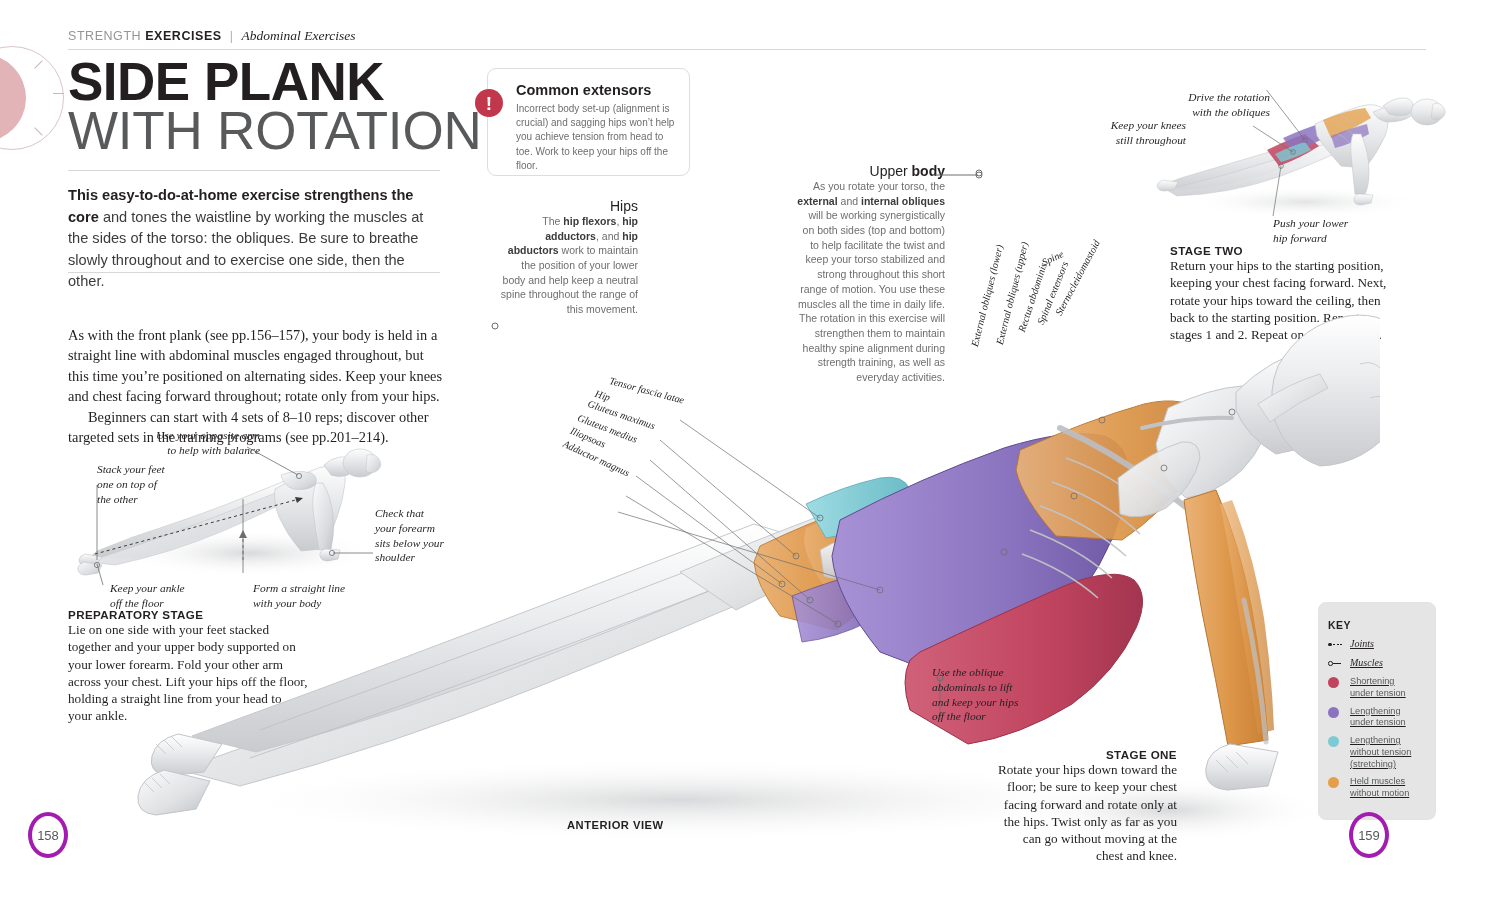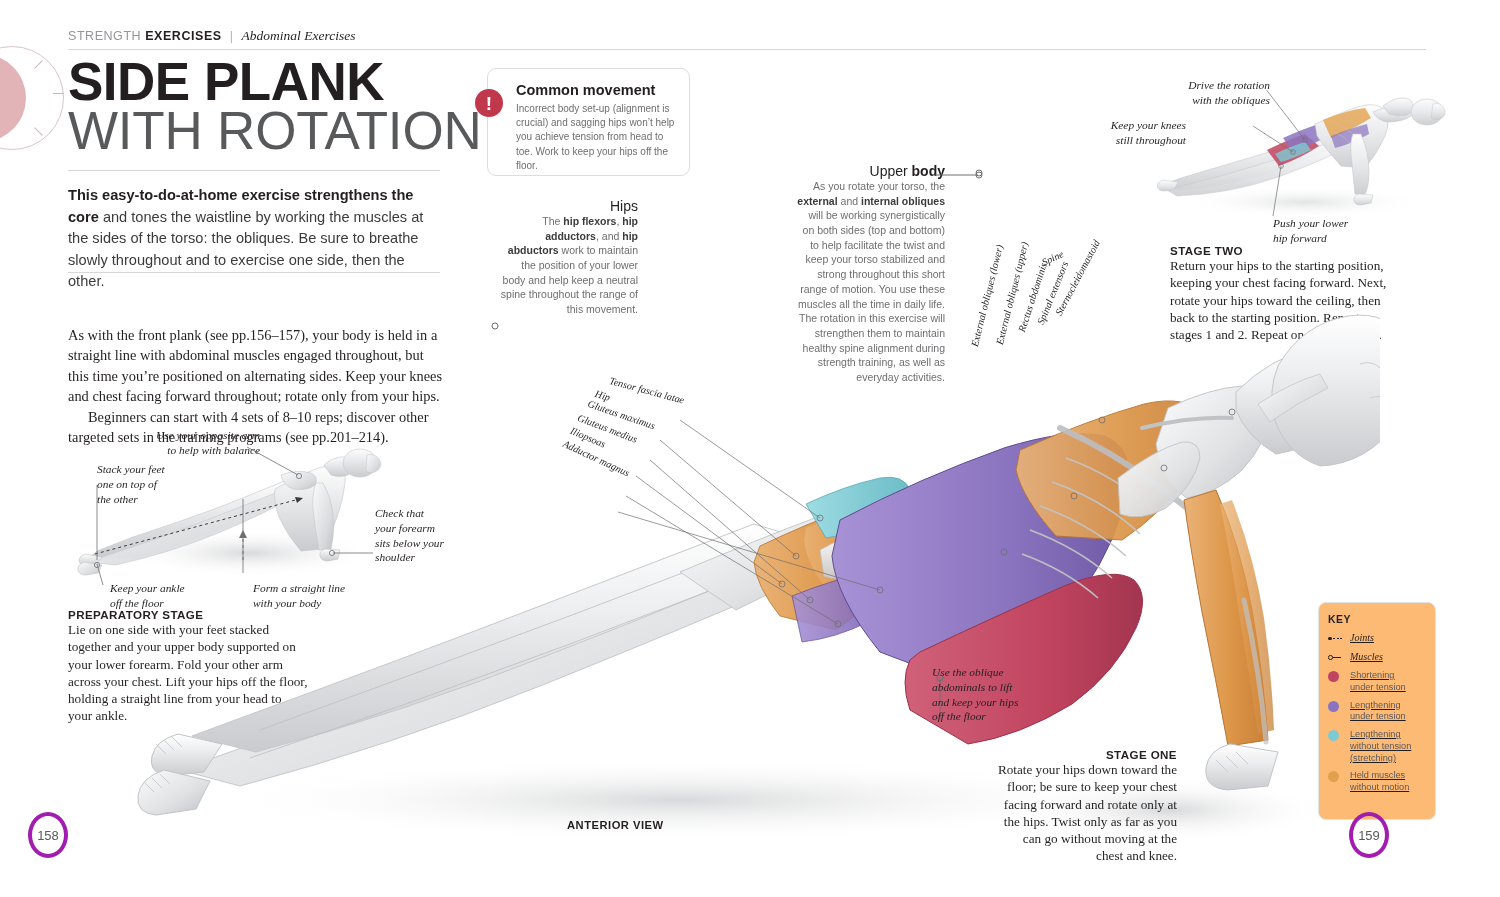--- a/index.html
+++ b/index.html
@@ -87,21 +87,21 @@
   
   .hand { position:absolute; font-family:"Liberation Serif", serif; font-style:italic;
           font-size:11.4px; line-height:1.3; color:#231f20; }
   .hand.r { text-align:right; }
 
   
   .fig { position:absolute; }
 
   
   .keybox { position:absolute; left:1318px; top:602px; width:118px; height:218px;
-            border:1px solid #e2e3e4; border-radius:8px; background:#fdba74; padding:10px 9px; }
+            border:1px solid #e2e3e4; border-radius:8px; background:#e5e5e5; padding:16px 9px; }
   .keybox .ktitle { font-size:10.5px; font-weight:bold; letter-spacing:.5px; color:#231f20; margin-bottom:7px; }
   .krow { display:flex; align-items:flex-start; margin-bottom:6px;text-decoration:underline; }
   .krow .sym { width:22px; flex:0 0 22px; display:flex; align-items:center; height:13px; }
   .krow .kl { font-size:9.2px; line-height:1.28; color:#58595b; }
   .krow .kl.ital { font-family:"Liberation Serif", serif; font-style:italic; font-size:10px; color:#231f20; }
   .dot { width:11px; height:11px; border-radius:50%; display:block; }
   .sym-joint { display:flex; align-items:center; gap:1.5px; }
   .sym-joint .d { width:3.5px; height:3.5px; border-radius:50%; background:#231f20; }
   .sym-joint .ds { width:2px; height:1px; background:#231f20; }
   .sym-muscle { display:flex; align-items:center; }
@@ -152,21 +152,21 @@
   </div>
   <div class="rule-under-intro"></div>
 
   <div class="bp-body">
     <p>As with the front plank (see pp.156–157), your body is held in a straight line with abdominal muscles engaged throughout, but this time you’re positioned on alternating sides. Keep your knees and chest facing forward throughout; rotate only from your hips.</p>
     <p>Beginners can start with 4 sets of 8–10 reps; discover other targeted sets in the training programs (see pp.201–214).</p>
   </div>
 
   <div class="callout">
     <div class="badge">!</div>
-    <div class="ctitle">Common movement</div>
+    <div class="ctitle">Common extensors</div>
     <div class="cbody">Incorrect body set-up (alignment is crucial) and sagging hips won’t help you achieve tension from head to toe. Work to keep your hips off the floor.</div>
   </div>
 
   <div class="hips">
     <div class="blk-head">Hips</div>
     <div class="blk-body">
       <span>The </span><b>hip flexors</b><span>, </span><b>hip adductors</b><span>, and </span><b>hip abductors</b><span> work to maintain the position of your lower body and help keep a neutral spine throughout the range of this movement.</span>
     </div>
   </div>
 
@@ -312,21 +312,21 @@
     <path d="M204 104 q-6 2 -5 7 q1 4 7 4 l10 -2 l2 -8 z" fill="url(#b2G)" stroke="#c2c4c7" stroke-width=".5"></path>
 
     <line x1="150" y1="50" x2="110" y2="-2" stroke="#6d6e70" stroke-width=".7"></line>
     <line x1="138" y1="62" x2="98" y2="36" stroke="#6d6e70" stroke-width=".7"></line>
     <line x1="126" y1="76" x2="118" y2="126" stroke="#6d6e70" stroke-width=".7"></line>
     <circle cx="150" cy="50" r="2.4" fill="none" stroke="#6d6e70" stroke-width=".7"></circle>
     <circle cx="138" cy="62" r="2.4" fill="none" stroke="#6d6e70" stroke-width=".7"></circle>
     <circle cx="126" cy="76" r="2.4" fill="none" stroke="#6d6e70" stroke-width=".7"></circle>
   </svg>
 
-  <div class="hand r" style="left:1160px; top:78px; width:110px;">
+  <div class="hand r" style="left:1160px; top:90px; width:110px;">
     <div style="white-space:pre-line;">Drive the rotation
 with the obliques</div>
   </div>
   <div class="hand r" style="left:1088px; top:118px; width:98px;">
     <div style="white-space:pre-line;">Keep your knees
 still throughout</div>
   </div>
   <div class="hand" style="left:1273px; top:216px; width:110px;">
     <div style="white-space:pre-line;">Push your lower
 hip forward</div>

